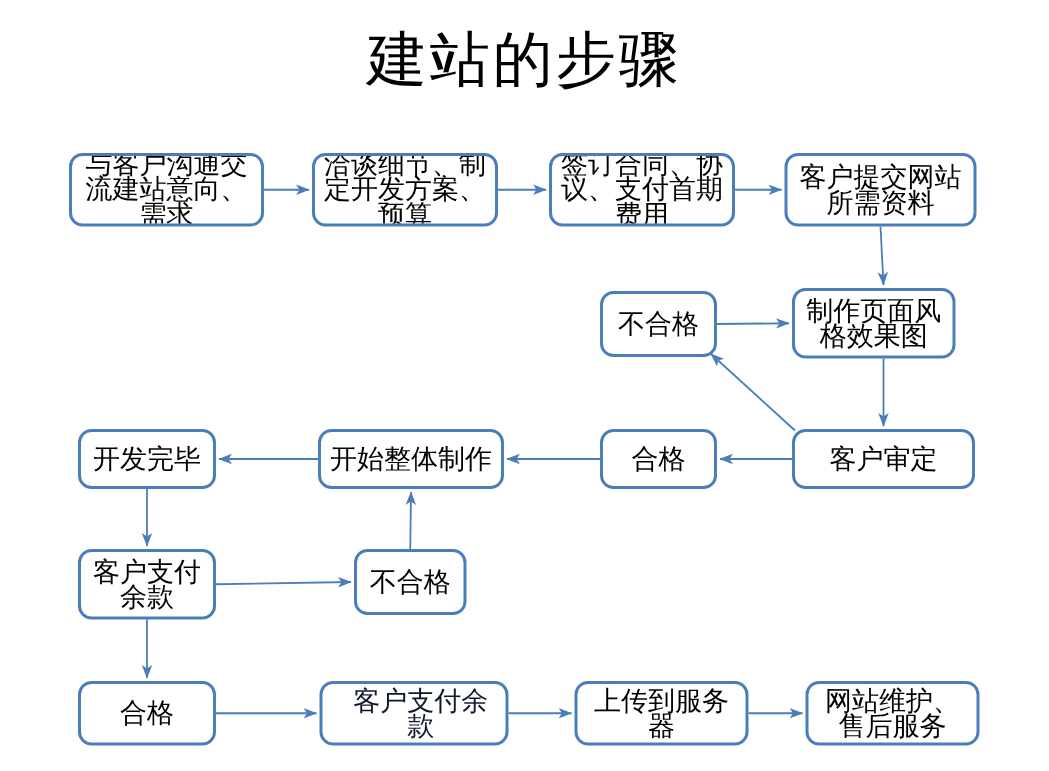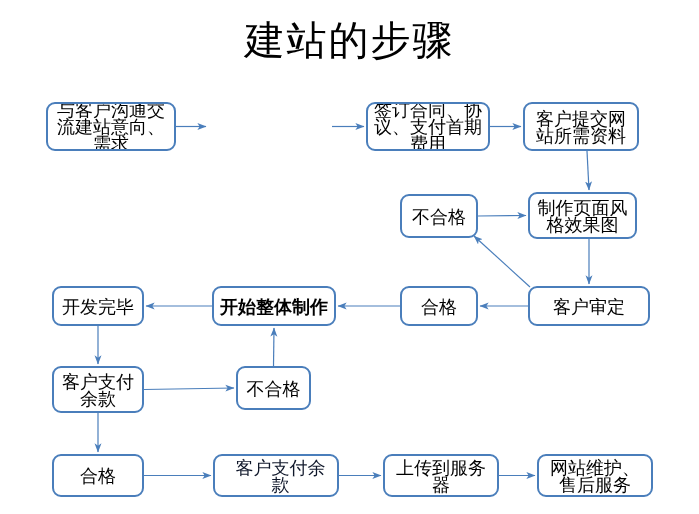--- a/index.html
+++ b/index.html
@@ -93,36 +93,39 @@
         <polyline points="98,413 98,452" marker-end="url(#ah)" stroke="#4a7ebb"></polyline>
         <polyline points="144,475.5 211,475.5" marker-end="url(#ah)" stroke="#4a7ebb"></polyline>
         <polyline points="339,475.5 381,475.5" marker-end="url(#ah)" stroke="#4a7ebb"></polyline>
         <polyline points="499,475.5 535,475.5" marker-end="url(#ah)" stroke="#4a7ebb"></polyline>
       </g>
   </svg>
 
 <div class="node" style="left: 46px; top: 102px; width: 130px; height: 49px; border-color: rgb(74, 126, 187); background: rgb(255, 255, 255); color: rgb(0, 0, 0);">
       <span>与客户沟通交流建站意向、需求</span>
     </div>
+    <div class="node" style="left: 208px; top: 102px; width: 124px; height: 49px; border-color: rgb(74, 126, 187); background: rgb(255, 255, 255); color: rgb(0, 0, 0);">
+      <span>洽谈细节、制定开发方案、预算</span>
+    </div>
     <div class="node" style="left: 366px; top: 102px; width: 124px; height: 49px; border-color: rgb(74, 126, 187); background: rgb(255, 255, 255); color: rgb(0, 0, 0);">
       <span>签订合同、协议、支付首期费用</span>
     </div>
-    <div class="node" style="left: 523px; top: 102px; width: 116px; height: 49px; border-color: rgb(74, 126, 187); background: rgb(255, 255, 255); color: rgb(0, 0, 0);">
+    <div class="node" style="left: 523px; top: 102px; width: 128px; height: 49px; border-color: rgb(74, 126, 187); background: rgb(255, 255, 255); color: rgb(0, 0, 0);">
       <span>客户提交网站所需资料</span>
     </div>
     <div class="node" style="left: 400px; top: 194px; width: 78px; height: 44px; border-color: rgb(74, 126, 187); background: rgb(255, 255, 255); color: rgb(0, 0, 0);">
       <span>不合格</span>
     </div>
     <div class="node" style="left: 528px; top: 192px; width: 109px; height: 47px; border-color: rgb(74, 126, 187); background: rgb(255, 255, 255); color: rgb(0, 0, 0);">
       <span>制作页面风格效果图</span>
     </div>
     <div class="node" style="left: 52px; top: 286px; width: 92px; height: 40px; border-color: rgb(74, 126, 187); background: rgb(255, 255, 255); color: rgb(0, 0, 0);">
       <span>开发完毕</span>
     </div>
-    <div class="node" style="left: 212px; top: 286px; width: 124px; height: 40px; border-color: rgb(74, 126, 187); background: rgb(255, 255, 255); color: rgb(0, 0, 0); font-weight: bold;">
+    <div class="node" style="left: 212px; top: 286px; width: 124px; height: 40px; border-color: rgb(74, 126, 187); background: rgb(255, 255, 255); color: rgb(0, 0, 0);">
       <span>开始整体制作</span>
     </div>
     <div class="node" style="left: 400px; top: 286px; width: 78px; height: 40px; border-color: rgb(74, 126, 187); background: rgb(255, 255, 255); color: rgb(0, 0, 0);">
       <span>合格</span>
     </div>
     <div class="node" style="left: 528px; top: 286px; width: 122px; height: 40px; border-color: rgb(74, 126, 187); background: rgb(255, 255, 255); color: rgb(0, 0, 0);">
       <span>客户审定</span>
     </div>
     <div class="node" style="left: 52px; top: 366px; width: 92px; height: 47px; border-color: rgb(74, 126, 187); background: rgb(255, 255, 255); color: rgb(0, 0, 0);">
       <span>客户支付余款</span>

